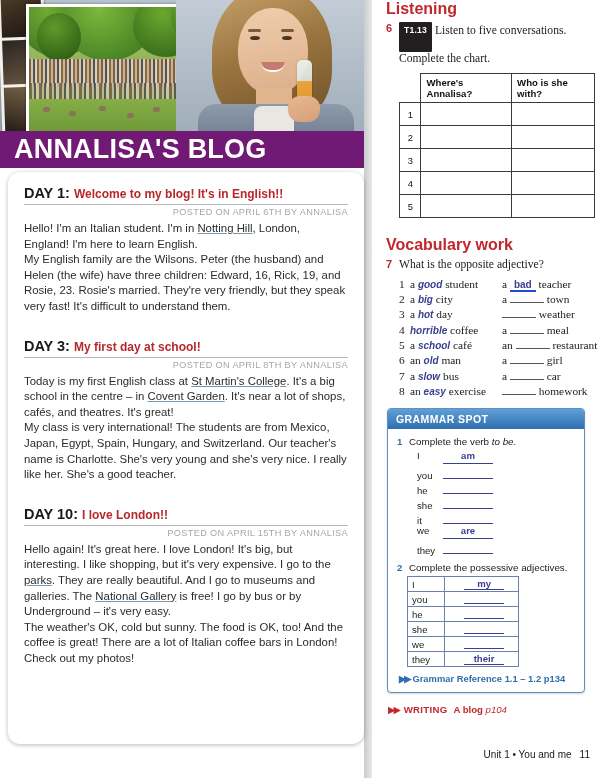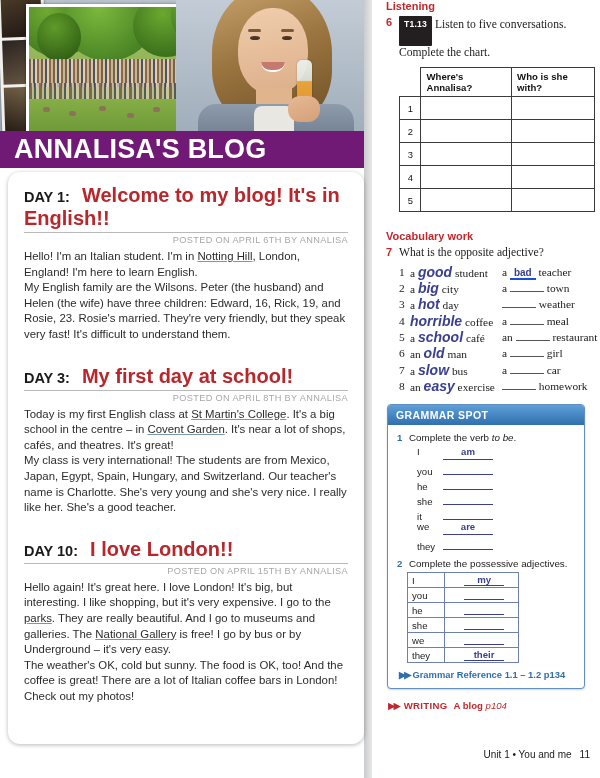--- a/index.html
+++ b/index.html
@@ -76,30 +76,30 @@
      font-size:27px;letter-spacing:.2px;line-height:37px;padding-left:14px;}
 
   
   .card{position:absolute;left:8px;top:172px;width:356px;height:572px;background:#fff;
      border-radius:12px;box-shadow:0 1px 4px rgba(0,0,0,.28);}
   .card-gutter{position:absolute;left:364px;top:0;width:8px;height:778px;
      background:linear-gradient(90deg,#c9ccce,#e6e8e9);}
   .entry{padding:0 16px;}
   .entry-head{border-bottom:1.5px solid #b9b9b9;padding-bottom:2px;}
   .entry-head .day{font-family:"Liberation Sans",sans-serif;font-weight:bold;font-size:14.5px;color:#1a1a1a;}
-  .entry-head .ttl{font-family:"Liberation Sans",sans-serif;font-weight:bold;font-size:20px;color:#b8272c;margin-left:8px;}
+  .entry-head .ttl{font-family:"Liberation Sans",sans-serif;font-weight:bold;font-size:12px;color:#b8272c;}
   .posted{text-align:right;font-family:"Liberation Sans",sans-serif;font-size:9.2px;
      letter-spacing:.35px;color:#a8a8a8;margin:2px 0 4px;}
   .body-txt{font-family:"Liberation Sans",sans-serif;font-size:11.4px;line-height:15.6px;color:#2b2b2b;}
   .body-txt a{color:#2b2b2b;text-decoration:underline;text-decoration-color:#7a98ad;}
   .sp1{height:12px;} .sp2{height:22px;}
 
   
   .right-col{position:absolute;left:386px;top:0;width:214px;height:778px;}
-  .sec-head{font-family:"Liberation Sans",sans-serif;font-weight:bold;font-size:11px;color:#c0282d;}
+  .sec-head{font-family:"Liberation Sans",sans-serif;font-weight:bold;font-size:16px;color:#c0282d;}
   .ex-row{display:flex;margin-top:4px;}
   .ex-num{font-family:"Liberation Sans",sans-serif;font-weight:bold;font-size:11px;color:#c0282d;
      width:13px;flex:0 0 13px;}
   .ex-txt{font-family:"Liberation Serif",serif;font-size:11.6px;line-height:14.6px;color:#1a1a1a;}
   .track{display:inline-block;background:#231f20;color:#fff;font-family:"Liberation Sans",sans-serif;
      font-weight:bold;font-size:8.6px;padding:1px 5px 14px;border-radius:1px;vertical-align:1px;
      letter-spacing:.2px;margin-right:3px;}
 
   
   table.chart{border-collapse:collapse;margin:7px 0 0 13px;width:196px;
@@ -110,21 +110,21 @@
   table.chart td.rn{width:15px;font-size:9.4px;color:#111;text-align:center;}
   table.chart th.rn{width:15px;border-top:none;border-left:none;border-right:1px solid #3b3b3b;}
   .col-a{width:92px;} .col-b{width:89px;}
 
   
   .vocab{margin:4px 0 0 13px;}
   .v-row{display:flex;font-family:"Liberation Serif",serif;font-size:11.4px;line-height:15.3px;color:#1a1a1a;}
   .v-n{width:11px;flex:0 0 11px;}
   .v-l{width:92px;flex:0 0 92px;}
   .v-r{flex:1;}
-  .adj{font-family:"Liberation Sans",sans-serif;font-weight:bold;font-style:italic;font-size:14px;color:#3a3f8f;text-align:center;}
+  .adj{font-family:"Liberation Sans",sans-serif;font-weight:bold;font-style:italic;font-size:10px;color:#3a3f8f;text-align:center;}
   .ans{font-family:"Liberation Sans",sans-serif;font-weight:bold;font-size:10px;color:#3a3f8f;
      border-bottom:2px solid #1d4ed8;padding:0 4px;}
   .blank{display:inline-block;width:34px;border-bottom:1px solid #555;}
 
   
   .gs{margin:9px 0 0 1px;width:196px;border:1.5px solid #5f8fc4;border-radius:4px;background:#fff;
      box-shadow:0 1px 2px rgba(0,0,0,.18);overflow:hidden;}
   .gs-head{background:linear-gradient(180deg,#5fa0d8,#2f6fae);color:#fff;
      font-family:"Liberation Sans",sans-serif;font-weight:bold;font-size:10.5px;
      letter-spacing:.4px;padding:4px 8px;}

